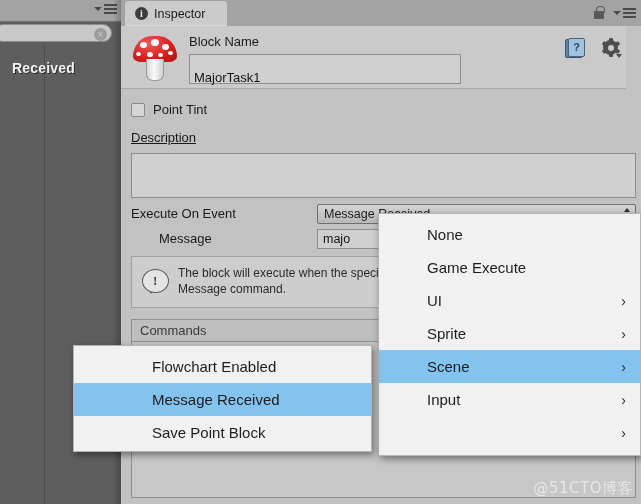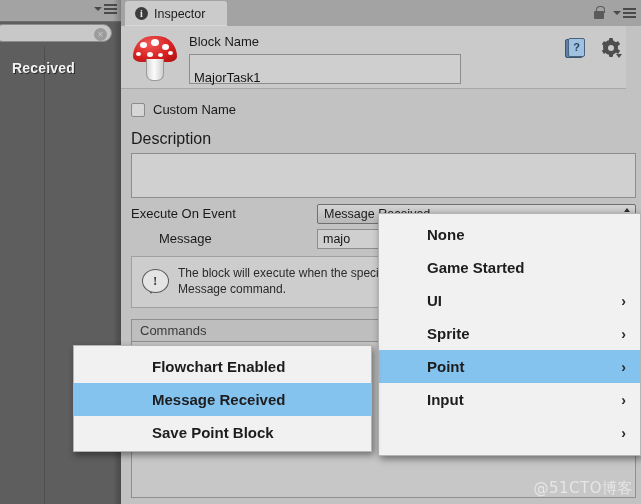--- a/index.html
+++ b/index.html
@@ -291,21 +291,22 @@
     border: 1px solid #8a8a8a;
     border-radius: 2px;
     box-sizing: border-box;
   }
   .field-label {
     font-size: 13px; color: #1b1b1b;
   }
   #description-label {
     position: absolute;
     left: 10px; top: 104px;
-    font-size: 16px;
+    font-size: 13px;
+    text-decoration: underline;
   }
   #description-box {
     position: absolute;
     left: 10px; top: 127px;
     width: 505px; height: 45px;
     background: #d0d0d0;
     border: 1px solid #8d8d8d;
     box-sizing: border-box;
   }
 
@@ -438,21 +439,20 @@
 
   
   .popup {
     position: absolute;
     background: #f1f1f1;
     border: 1px solid #b4b4b4;
     box-shadow: 2px 3px 7px rgba(0,0,0,.45);
     z-index: 50;
     padding: 4px 0;
     box-sizing: border-box;
-    font-weight: bold;
   }
   .popup-item {
     height: 33px;
     display: flex;
     align-items: center;
     padding: 0 10px 0 56px;
     font-size: 15px;
     color: #1d1d1d;
     position: relative;
     white-space: nowrap;
@@ -563,21 +563,21 @@
         <span class="tooth t2"></span>
         <span class="tooth t3"></span>
         <span class="ring"></span>
         <span class="hole"></span>
         <span class="caret"></span>
       </div>
     </div>
 
     <div id="custom-tint-row">
       <span class="checkbox"></span>
-      <span class="field-label">Custom Name</span>
+      <span class="field-label">Point Tint</span>
     </div>
 
     <div id="description-label">Description</div>
     <div id="description-box"></div>
 
     <div id="execute-row">
       <span id="execute-label">Execute On Event</span>
       <div id="execute-dropdown">
         <span>Message Received</span>
         <span class="updown">
@@ -605,32 +605,32 @@
     <div id="commands-body"></div>
 
   </div>
 </div>
 
 <div class="popup" id="menu-right">
   <div class="popup-item">
     <span>None</span>
   </div>
   <div class="popup-item">
-    <span>Game Started</span>
+    <span>Game Execute</span>
   </div>
   <div class="popup-item">
     <span>UI</span>
     <span class="arrow">›</span>
   </div>
   <div class="popup-item">
     <span>Sprite</span>
     <span class="arrow">›</span>
   </div>
   <div class="popup-item selected">
-    <span>Point</span>
+    <span>Scene</span>
     <span class="arrow">›</span>
   </div>
   <div class="popup-item">
     <span>Input</span>
     <span class="arrow">›</span>
   </div>
   <div class="popup-item">
     <span class="arrow">›</span>
   </div>
 </div>

